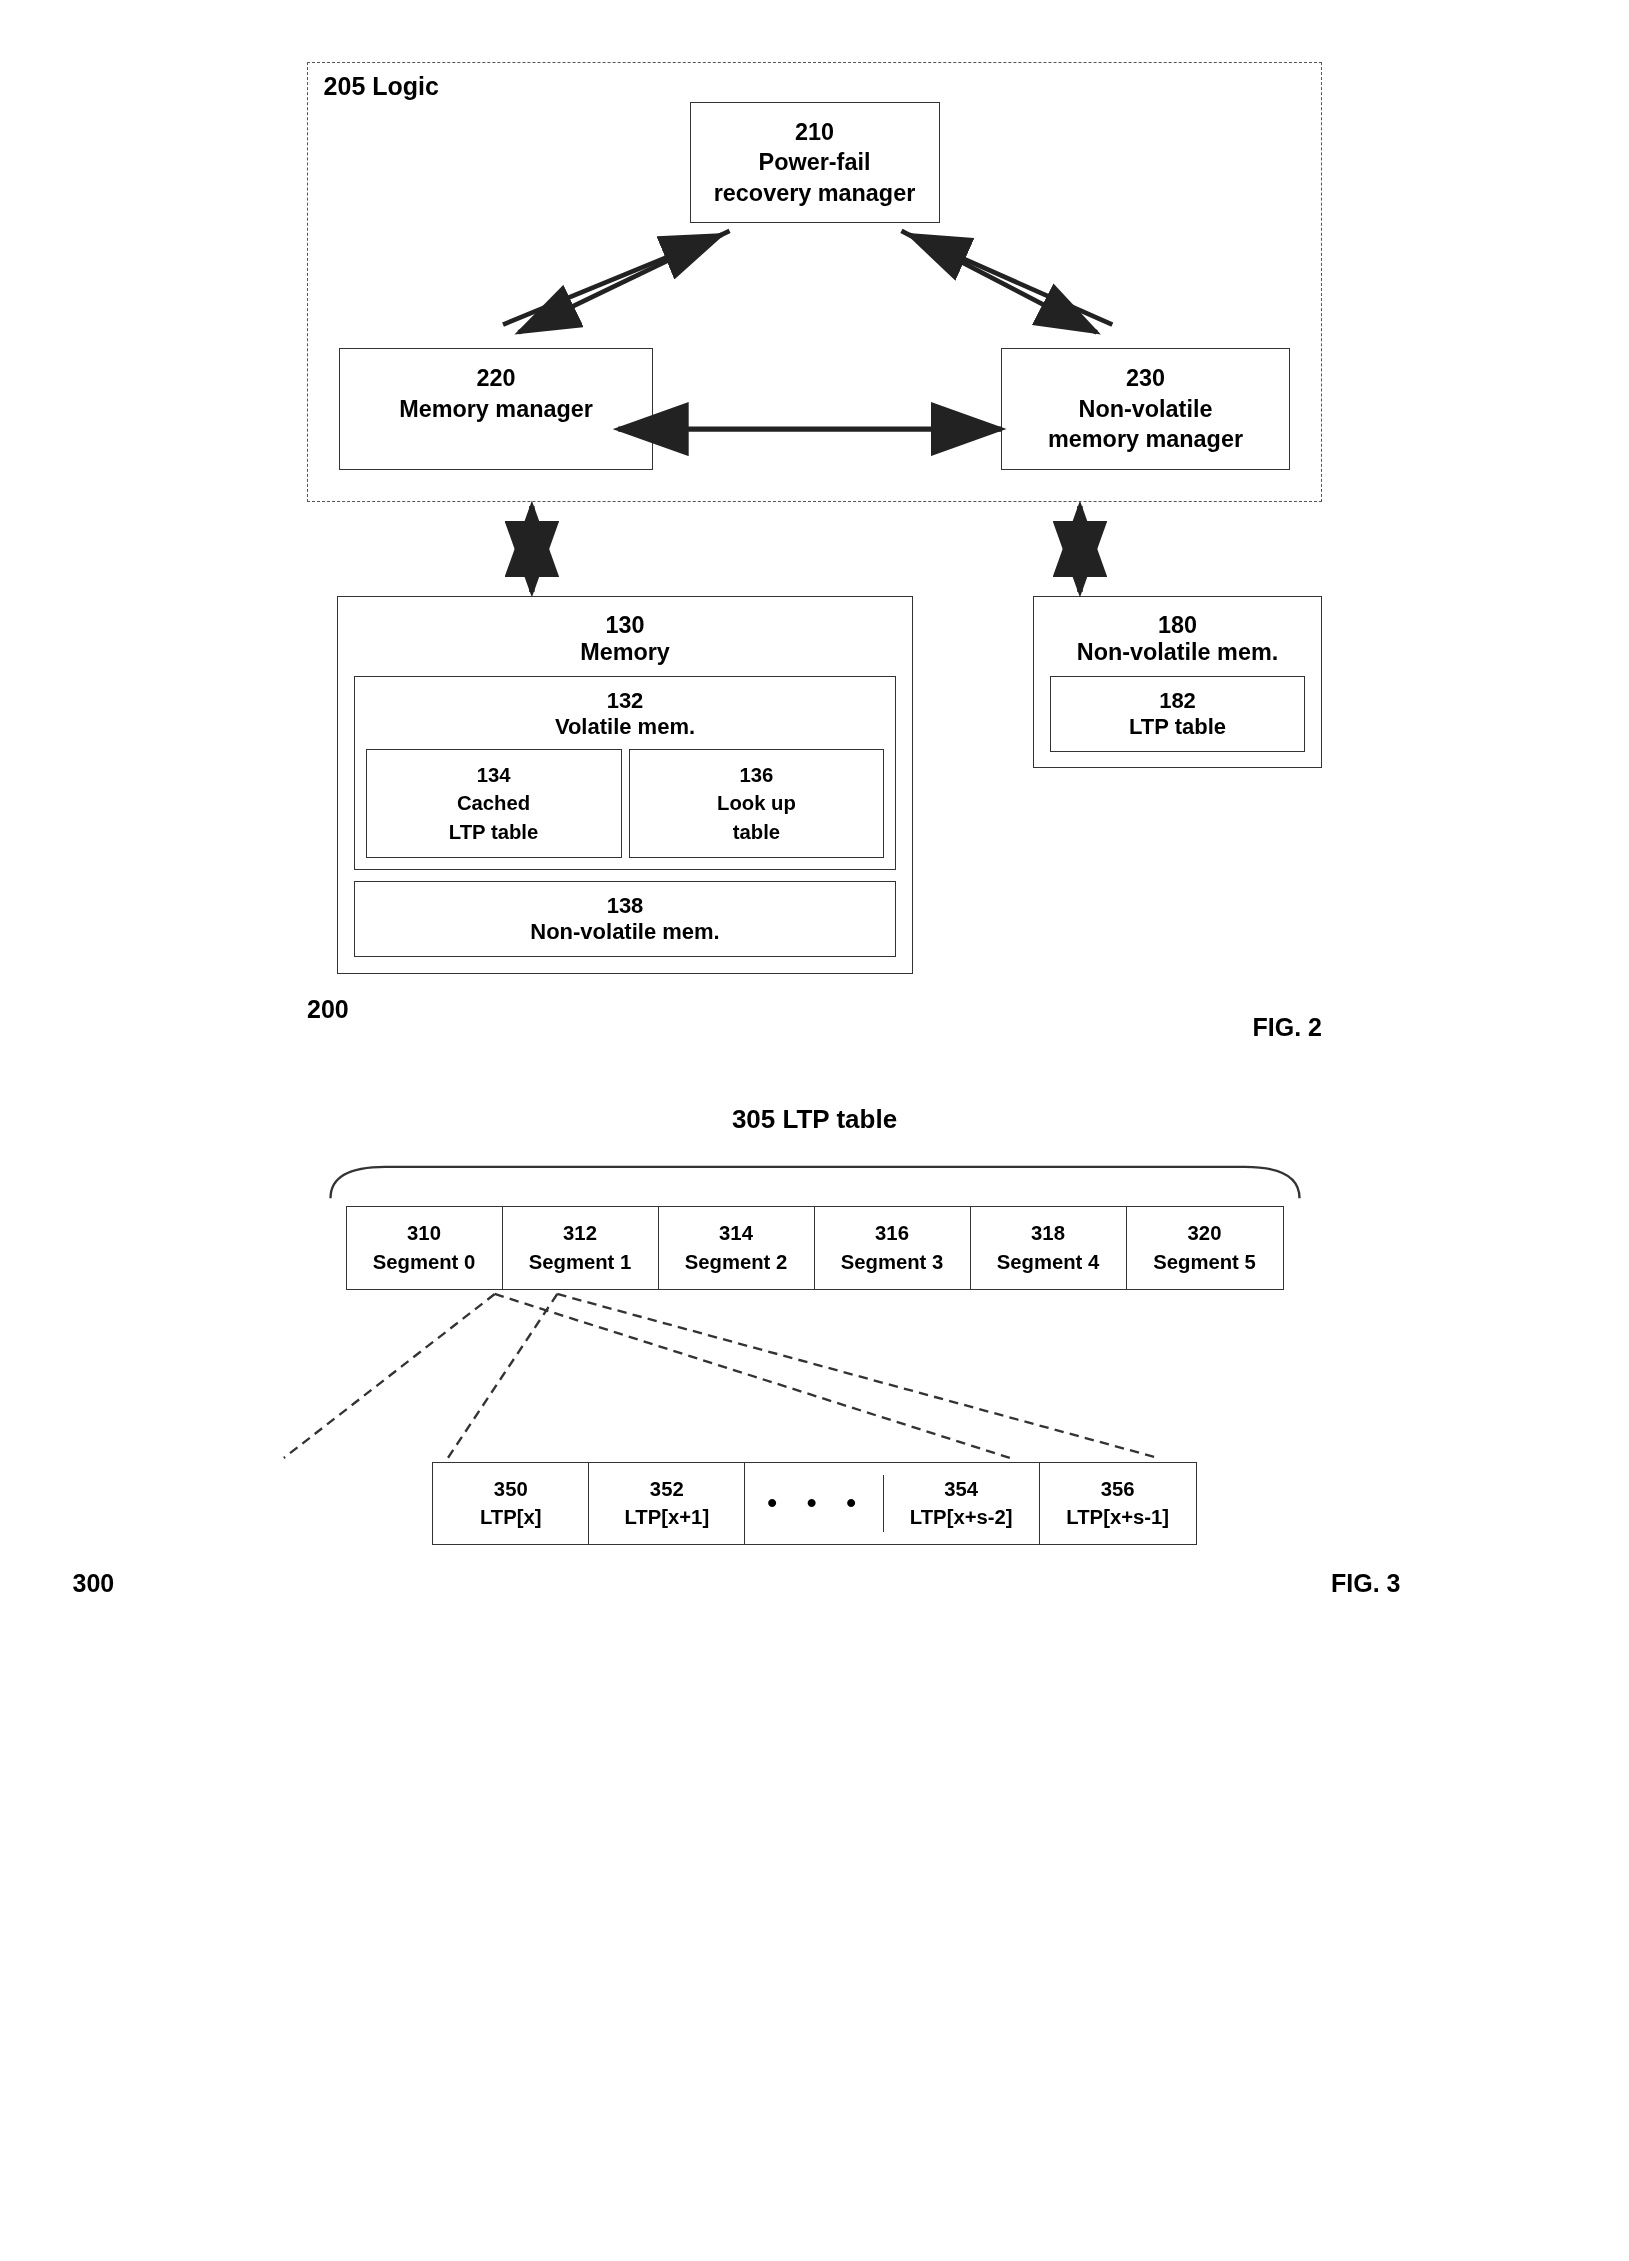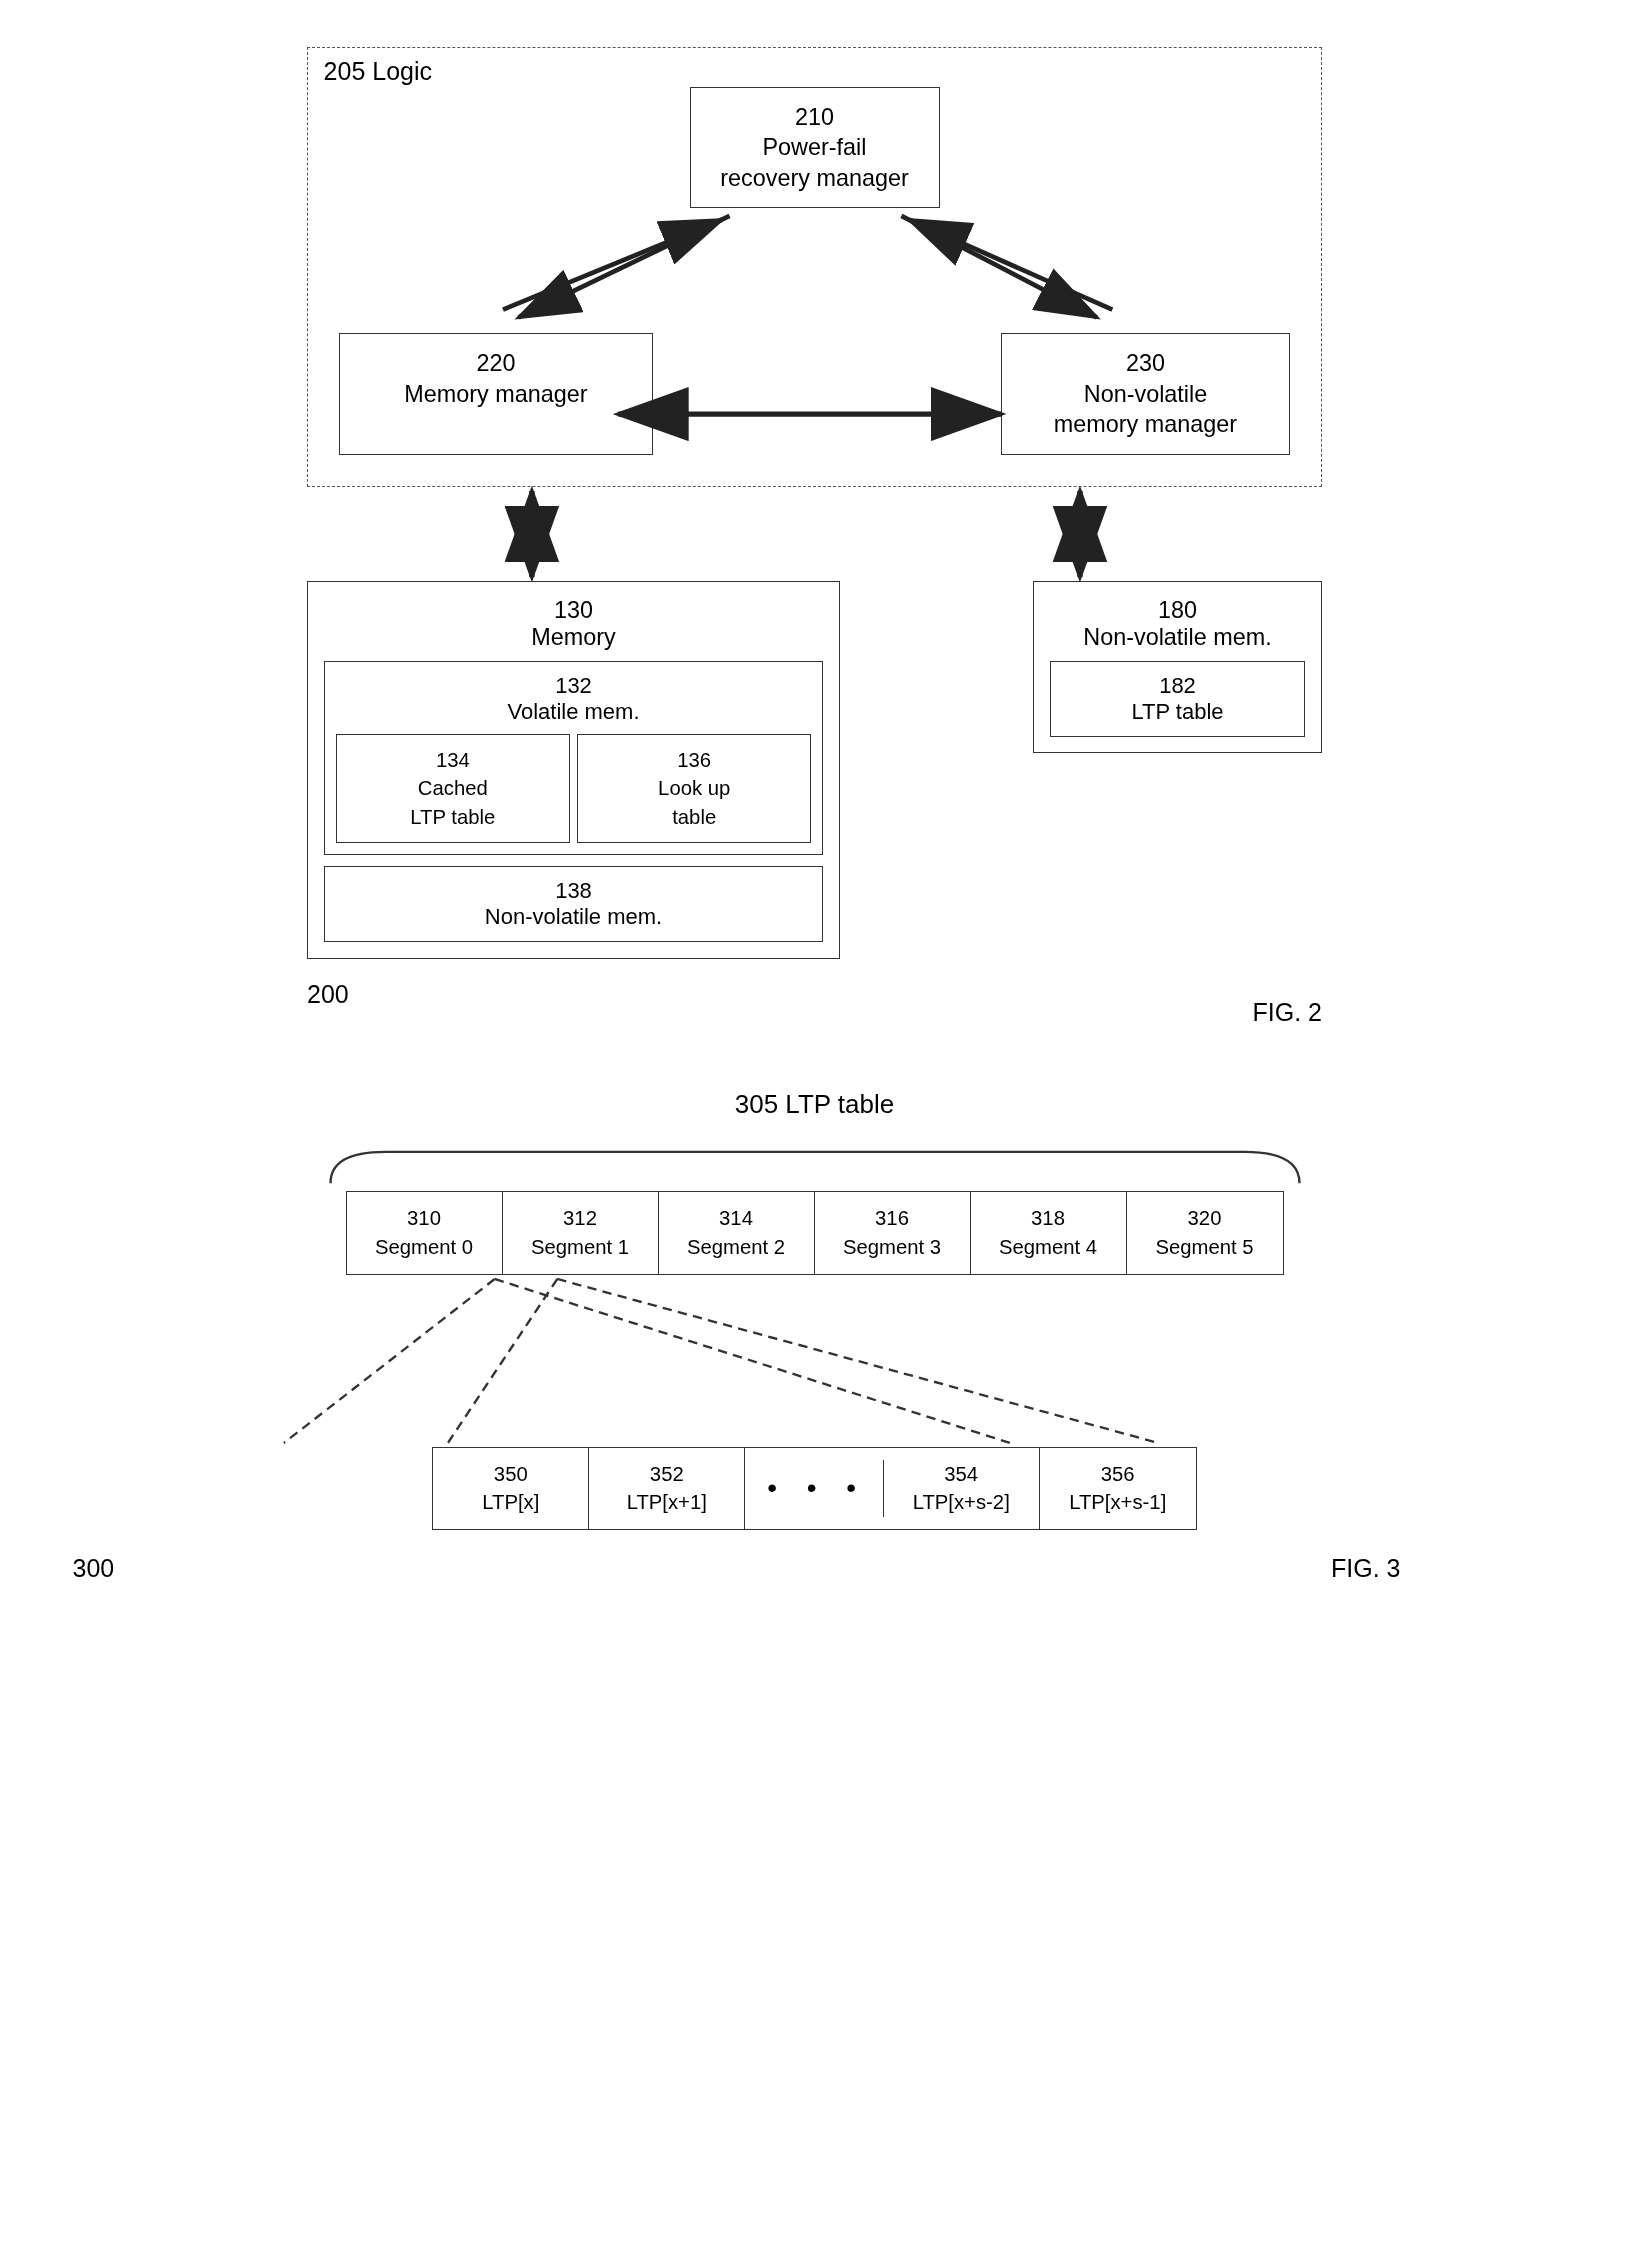--- a/index.html
+++ b/index.html
@@ -63,21 +63,22 @@
       justify-content: space-between;
       margin-top: 0px;
       width: 1015px;
       margin-left: auto;
       margin-right: auto;
     }
 
     .memory-outer {
       border: 1.6px solid #333;
       padding: 15.6px;
-      width: 533px;
+      width: 576px;
+      margin-left: 30px;
     }
 
     .memory-outer-title {
       text-align: center;
       font-size: 23.4px;
       margin-bottom: 9.4px;
     }
 
     .volatile-box {
       border: 1.6px solid #333;
@@ -221,21 +222,22 @@
     .fig3-label-left {
       font-size: 25px;
     }
 
     .fig3-label-right {
       font-size: 25px;
     }
 
     
     .page-wrapper {
-      padding: 47px 62px;
+      padding: 62px 62px;
+      font-weight: bold;
     }
 
     .fig2-wrapper {
       position: relative;
     }
 
     .fig2-bottom-labels {
       display: flex;
       justify-content: space-between;
       width: 1015px;

